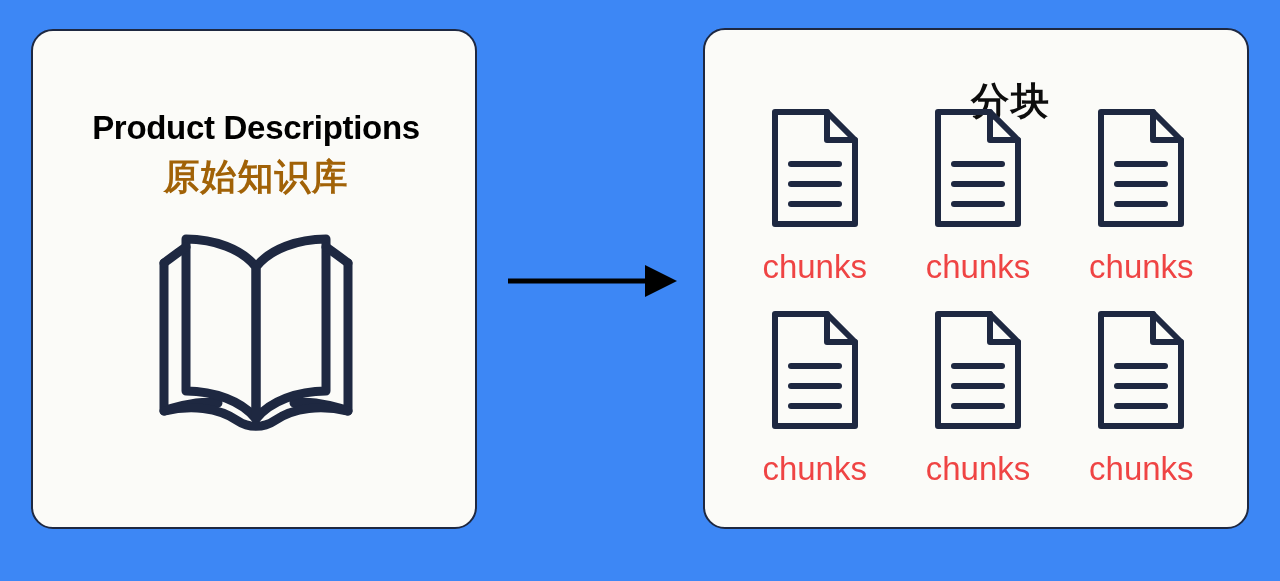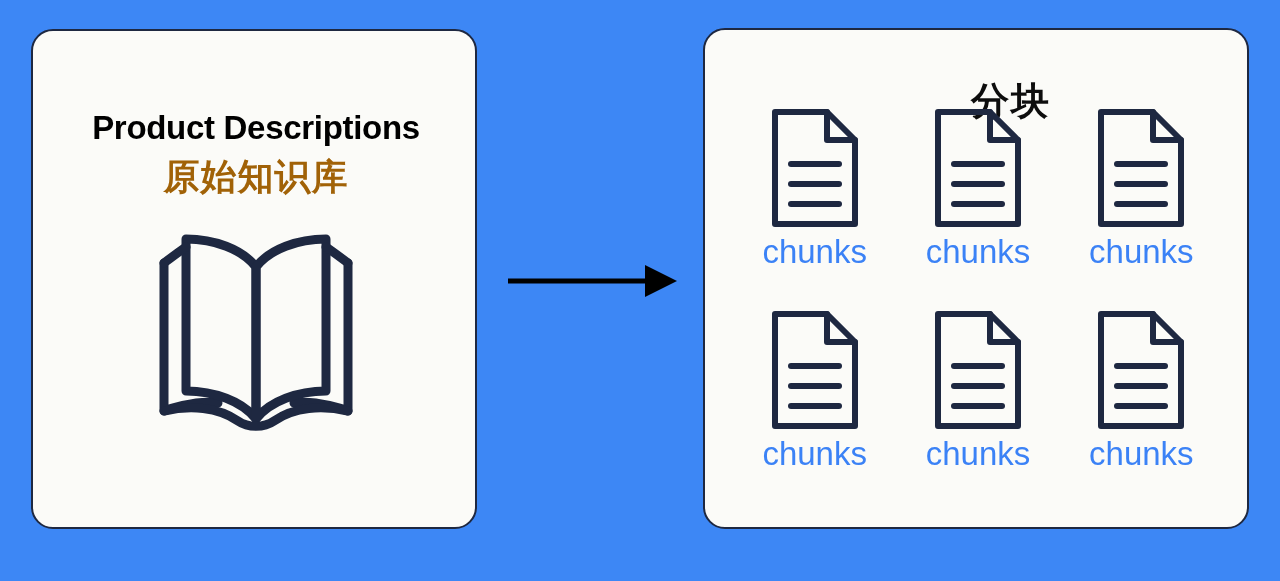--- a/index.html
+++ b/index.html
@@ -138,24 +138,24 @@
     width: 88px;
     height: 120px;
   }
   .doc-icon svg {
     display: block;
     width: 88px;
     height: 120px;
   }
 
   .chunk-label {
-    margin-top: 7px;
+    margin-top: 22px;
     font-size: 33px;
     font-weight: normal;
-    color: #3b82f6;
+    color: #ef4444;
     letter-spacing: 0px;
     line-height: 1;
     white-space: nowrap;
   }
 </style>
 </head>
 <body>
 
 <div id="stage">
 

